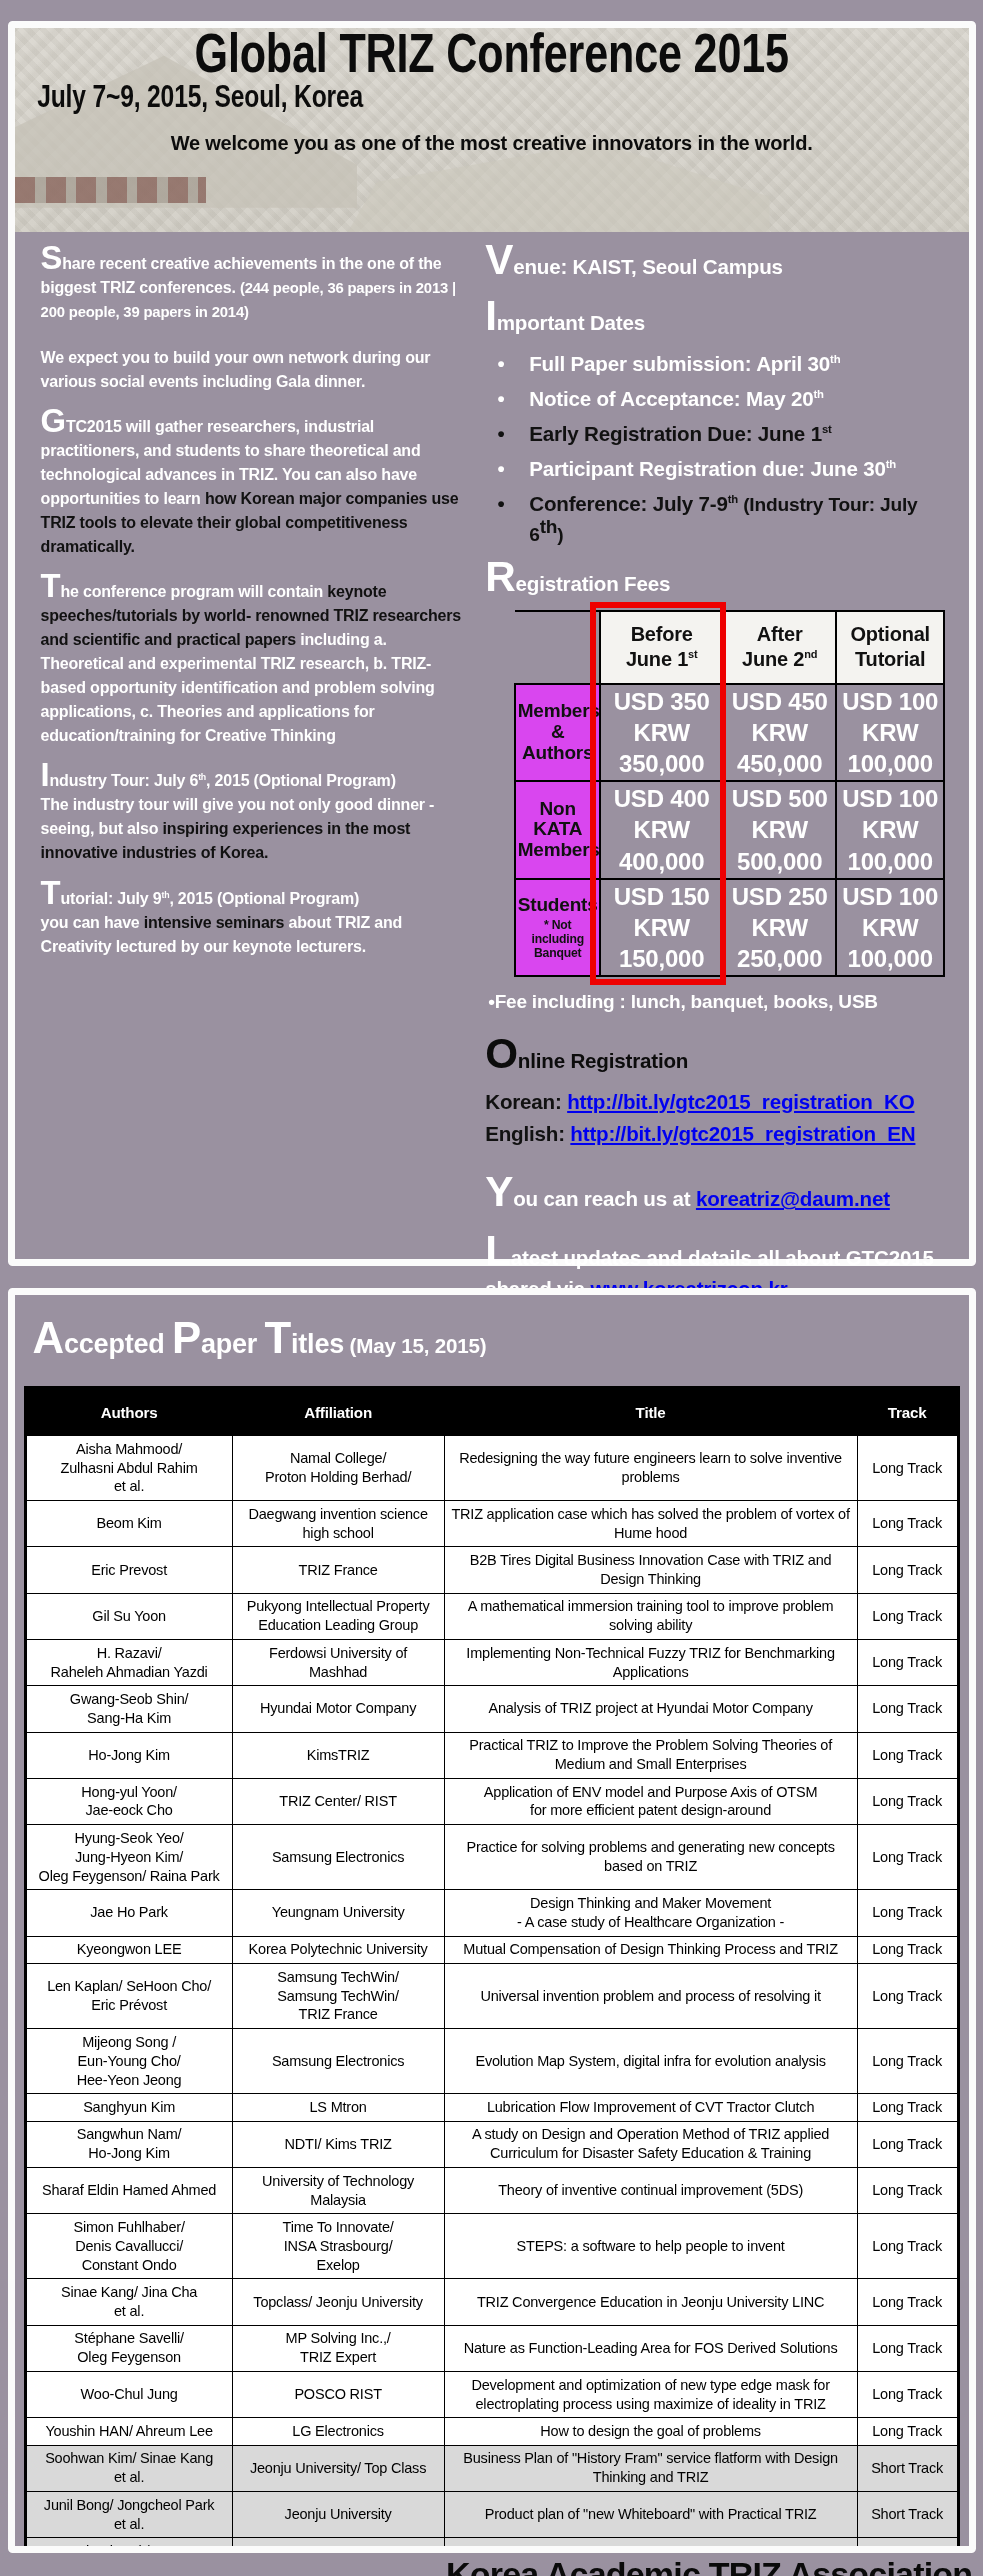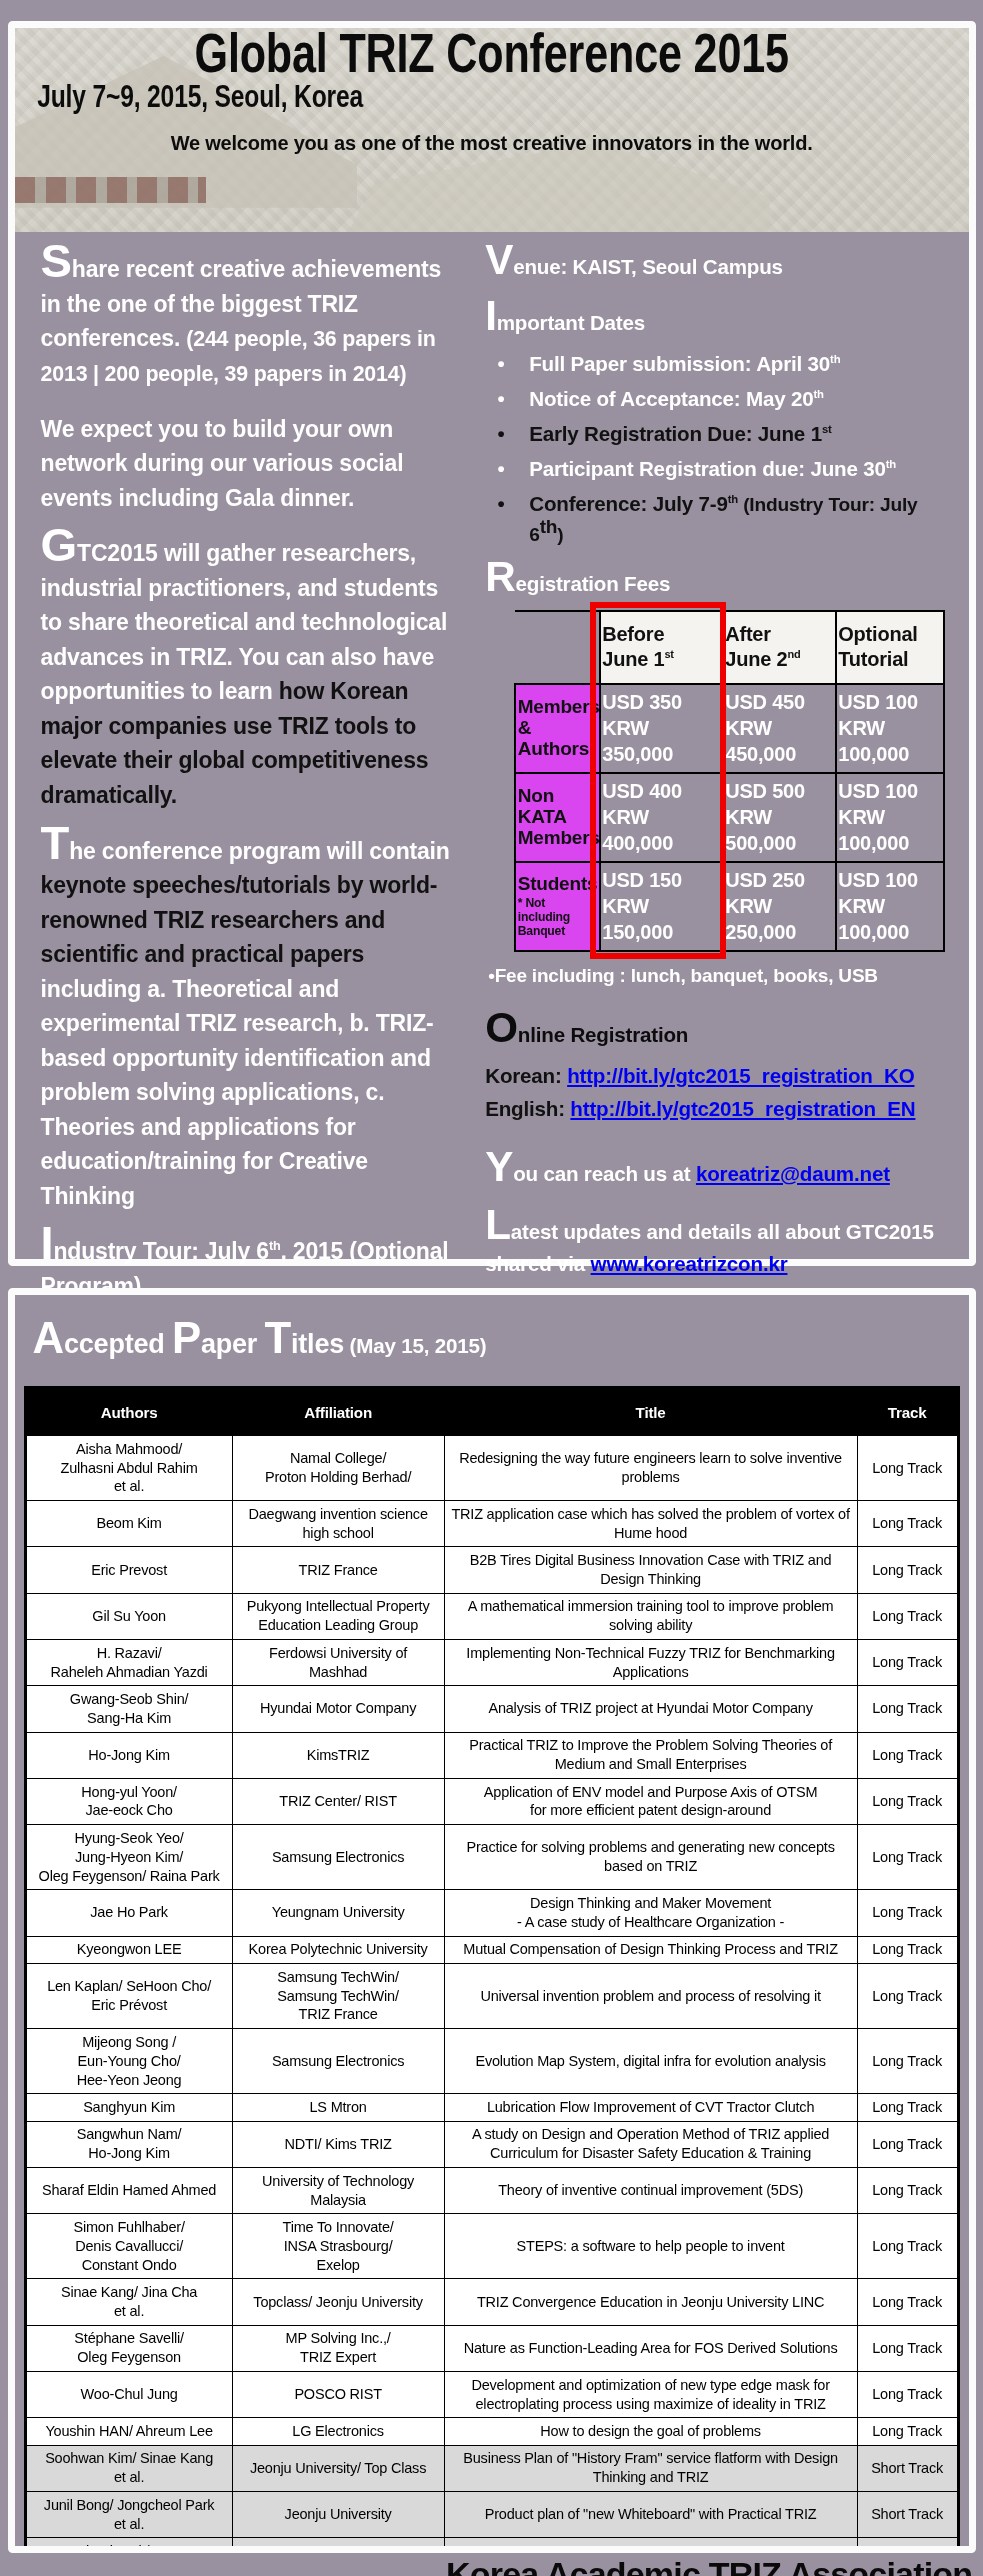--- a/index.html
+++ b/index.html
@@ -33,21 +33,21 @@
   .hero h1{
     position:relative;margin:0;text-align:center;
     font-size:49px;font-weight:900;line-height:1.05;
   }
   .hero .sub{position:relative;font-size:28px;font-weight:800;margin-top:1.5px;}
   .hero .welcome{position:relative;text-align:center;font-size:20px;font-weight:800;margin-top:18.3px;}
   .squeezeX{display:inline-block;transform:scale(.88,1.12);transform-origin:center;}
 
   
   .cols{display:flex;gap:20px;padding:20px 24.4px 0 26px;color:#ffffff;}
-  .colL{width:448px;font-size:23px;line-height:1.5;font-weight:bold;}
+  .colL{width:448px;font-size:16px;line-height:1.5;font-weight:bold;}
   .colR{flex:1;font-size:20.6px;line-height:1.45;font-weight:bold;}
   .colL p{margin:0 0 21.3px 0;}
   .cap{font-size:2.05em;line-height:0;font-weight:bold;}
   .blk{color:#111111;}
   .small1{font-size:.93em;}
   sup{font-size:.55em;line-height:0;}
 
   .rhead{margin:0 0 10.7px 0;}
   .rspace{margin-top:26px;}
 
@@ -56,27 +56,27 @@
   .bullets li::before{content:"\2022";position:absolute;left:12.2px;top:0;}
   li.blk{color:#111111;}
 
   
   .fees-wrap{position:relative;width:430px;margin:10.7px 0 7.6px 29px;}
   table.fees{border-collapse:collapse;width:430px;table-layout:fixed;}
   .fees col.c0{width:85px;}
   .fees col.c1{width:123px;}
   .fees col.c2{width:113px;}
   .fees col.c3{width:108px;}
-  .fees th,.fees td{border:2.3px solid #000;text-align:left;vertical-align:middle;}
+  .fees th,.fees td{border:2.3px solid #000;text-align:center;vertical-align:middle;}
   .fees thead th{background:#f4f3f0;color:#111;font-size:20px;font-weight:bold;height:69px;line-height:1.25;}
   .fees th.corner{border:none;border-top:2.3px solid #000;background:transparent;}
   .fees td.fee-label{background:#d946ef;color:#111;font-size:19px;font-weight:bold;line-height:1.1;padding:3px 1.5px;}
   .fees td.fee-label .lbl{white-space:pre-line;}
   .fees td.fee-label .note-small{font-size:12.2px;margin-top:1.5px;white-space:pre-line;line-height:1.15;}
-  .fees td.fee-cell{background:transparent;color:#fff;font-size:20px;font-weight:bold;height:85px;white-space:pre-line;line-height:1.3;}
+  .fees td.fee-cell{background:transparent;color:#fff;font-size:24px;font-weight:bold;height:85px;white-space:pre-line;line-height:1.3;}
   .red-text{color:#e30000;}
   .red-box{position:absolute;left:76px;top:-7.6px;width:136px;height:calc(100% + 15.2px);
     border:6.1px solid #ee0000;pointer-events:none;box-sizing:border-box;}
   .fee-note{font-size:19px;margin:10.7px 0 0 3px;color:#fff;}
 
   .online{margin-top:30.5px;color:#111;}
   .online .rhead{color:#0c0c0c;}
   .online-line{font-size:20.6px;color:#111;margin:3px 0;}
   a.lnk{color:#0000f0;text-decoration:underline;font-weight:bold;cursor:pointer;}
   .contact{margin-top:35px;color:#fff;}

